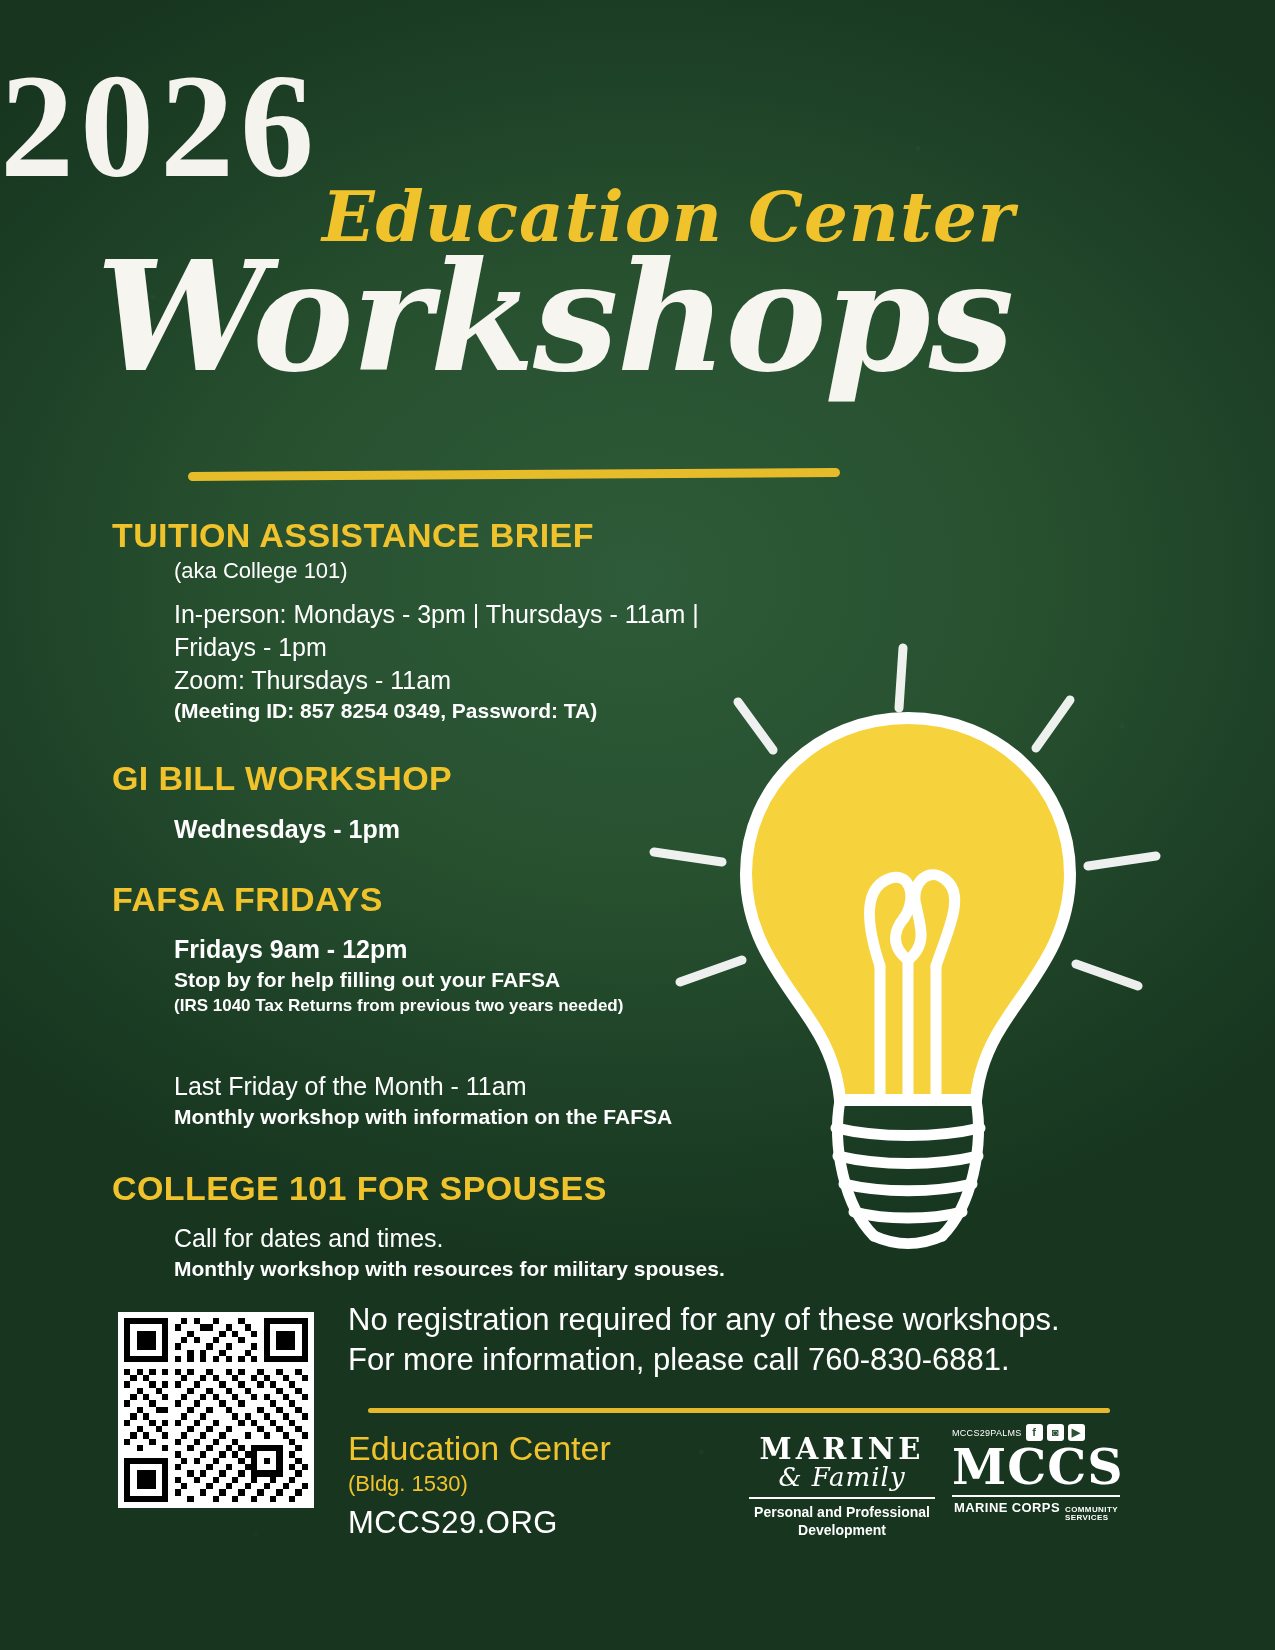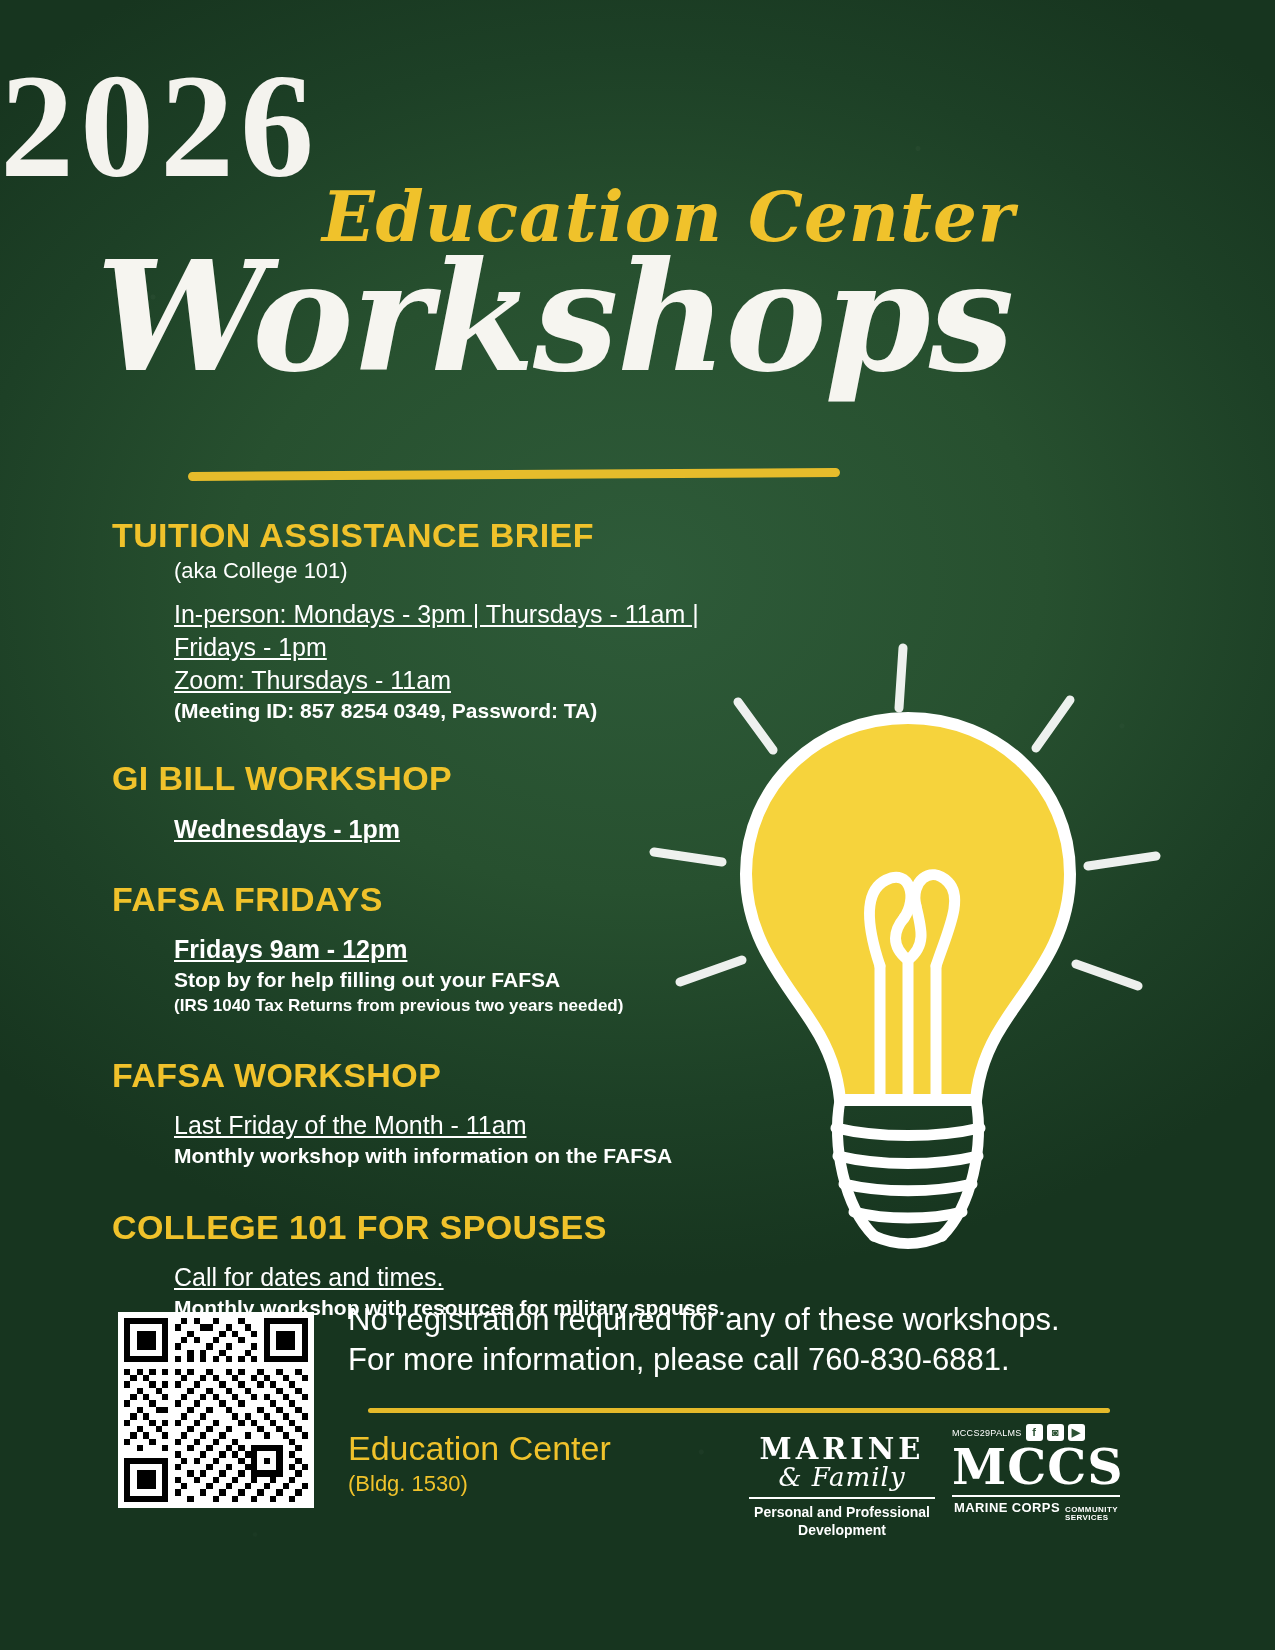--- a/index.html
+++ b/index.html
@@ -103,21 +103,20 @@
     font-weight: 400;
     margin-top: 3px;
     margin-left: 62px;
   }
   .prog-line {
     color: #ffffff;
     font-size: 25px;
     font-weight: 400;
     margin-left: 62px;
     line-height: 1.32;
-    text-decoration: underline;
   }
   .prog-line.bold { font-weight: 700; }
   .prog-note {
     color: #ffffff;
     font-size: 21px;
     margin-left: 62px;
     line-height: 1.35;
     font-weight: 700;
   }
   .prog-fine {
@@ -355,21 +354,20 @@
 
     <div class="program" style="margin-top:34px;">
       <div class="prog-title">FAFSA FRIDAYS</div>
       <div class="spacer-sm"></div>
       <div class="prog-line bold">Fridays 9am - 12pm</div>
       <div class="prog-note">Stop by for help filling out your FAFSA</div>
       <div class="prog-fine">(IRS 1040 Tax Returns from previous two years needed)</div>
     </div>
 
     <div class="program" style="margin-top:38px;">
-      <div class="prog-title">FAFSA WORKSHOP</div>
       <div class="spacer-sm"></div>
       <div class="prog-line">Last Friday of the Month - 11am</div>
       <div class="prog-note">Monthly workshop with information on the FAFSA</div>
     </div>
 
     <div class="program" style="margin-top:38px;">
       <div class="prog-title">COLLEGE 101 FOR SPOUSES</div>
       <div class="spacer-sm"></div>
       <div class="prog-line">Call for dates and times.</div>
       <div class="prog-note">Monthly workshop with resources for military spouses.</div>
@@ -613,20 +611,21 @@
           <rect x="20" y="28" width="1" height="1"></rect>
         <rect x="23" y="28" width="1" height="1"></rect>
           <rect x="26" y="28" width="1" height="1"></rect>
       </g>
     </svg>
   </div>
 
   <div class="footer-left">
     <div class="ec-name">Education Center</div>
     <div class="ec-bldg">(Bldg. 1530)</div>
+    <div class="ec-url">MCCS29.ORG</div>
   </div>
 
   <div class="mf-logo">
     <div class="mf-marine">MARINE</div>
     <div class="mf-amp">&amp; Family</div>
     <div class="mf-rule"></div>
     <div class="mf-sub">Personal and Professional</div>
     <div class="mf-sub">Development</div>
   </div>
 

